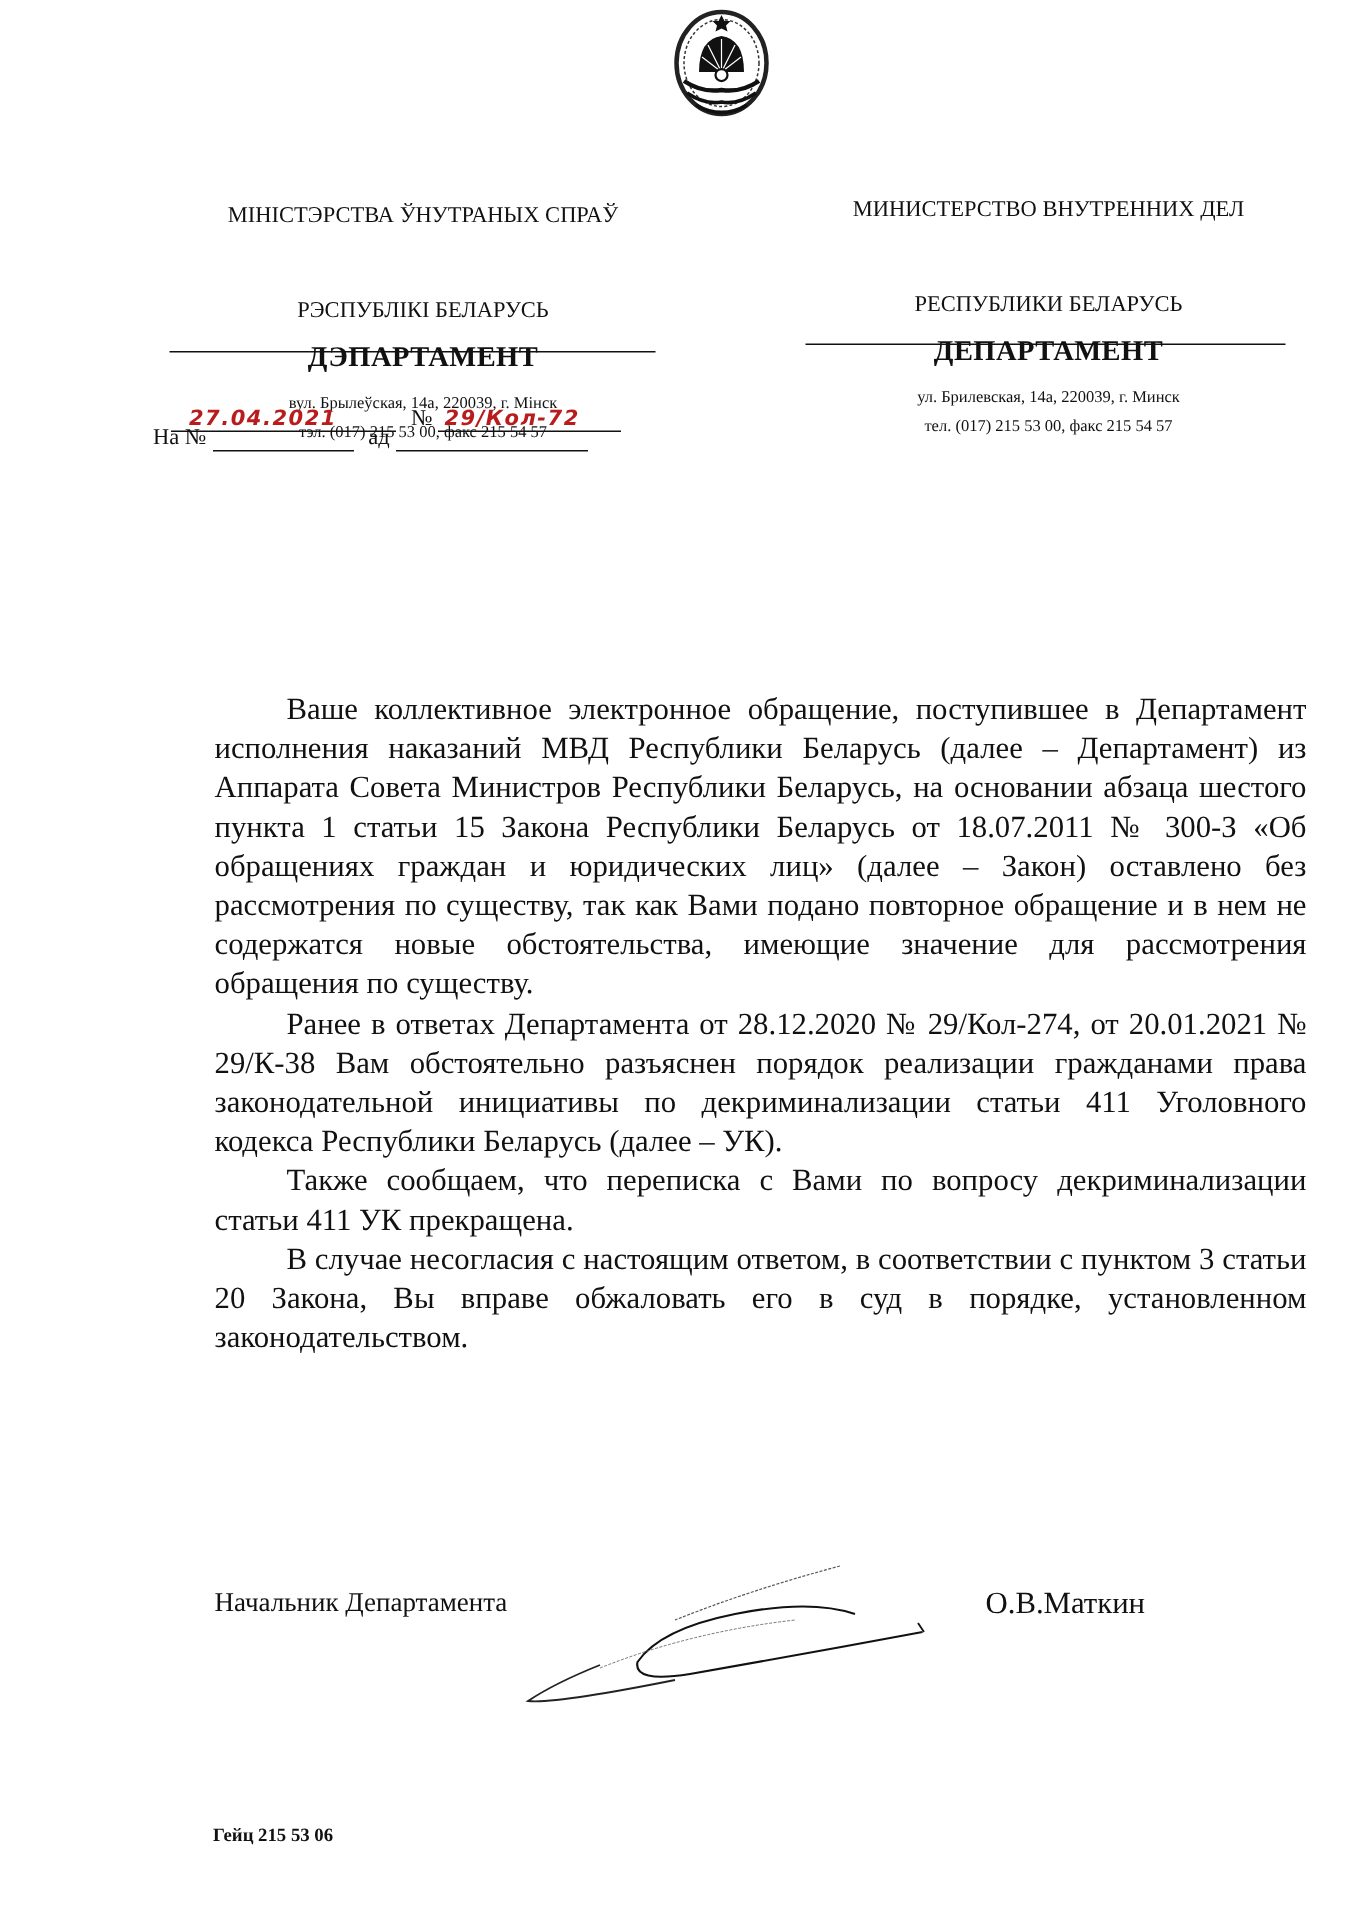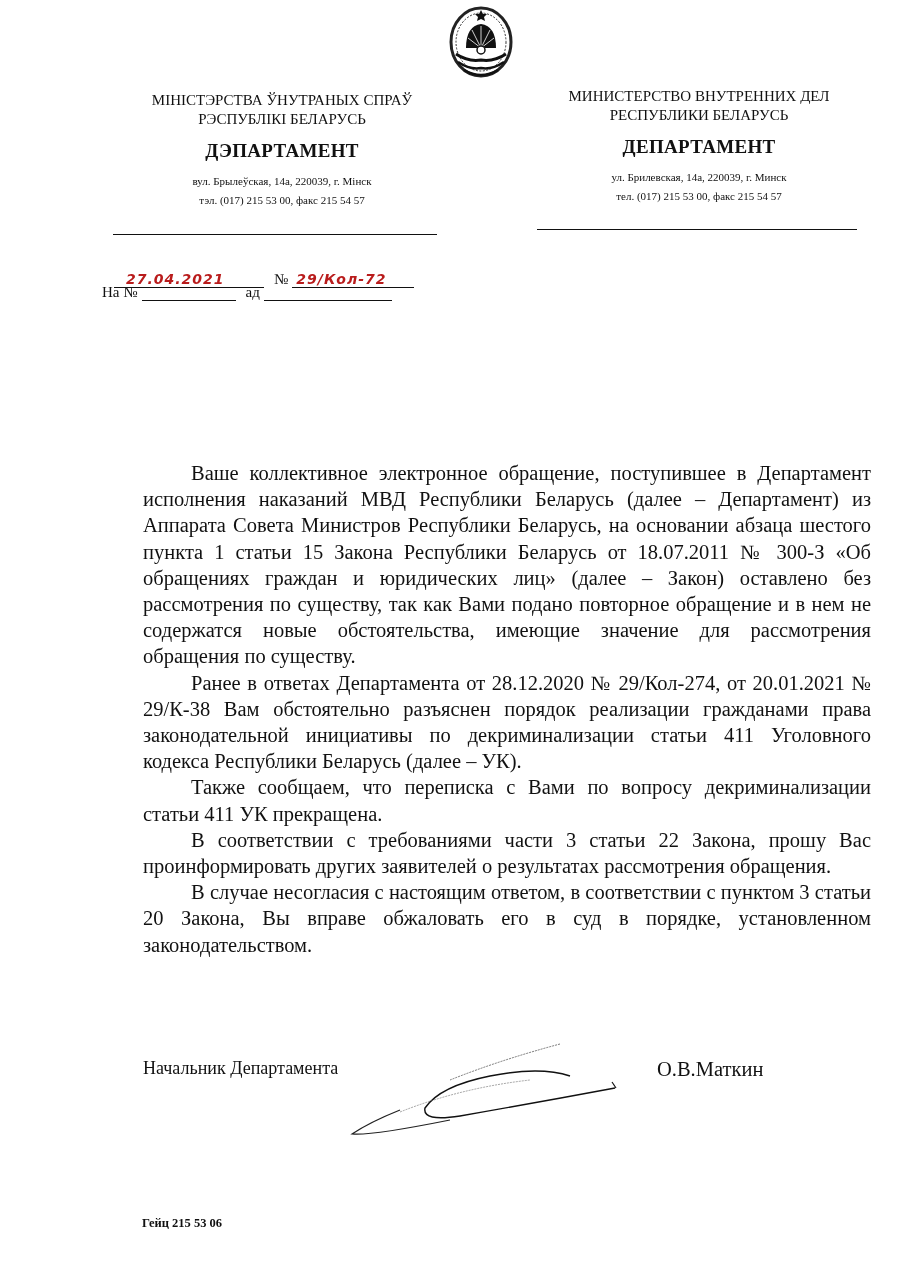--- a/index.html
+++ b/index.html
@@ -2,21 +2,21 @@
 <html><head>
   <meta charset="utf-8">
   <style>
     html, body { margin: 0; padding: 0; background: #ffffff; }
     body { width: 905px; height: 1280px; position: relative; overflow: hidden; color: #111; font-family: "Liberation Serif", serif; }
     .abs { position: absolute; }
     .emblem { left: 448px; top: 4px; width: 66px; height: 80px; }
     .lh { text-align: center; color: #111; }
     .lh-left { left: 122px; width: 320px; }
     .lh-right { left: 538px; width: 322px; }
-    .min { font-size: 15px; line-height: 19px; }
+    .min { font-size: 15px; line-height: 19px; margin-top: 44px; }
     .dept { font-size: 19px; font-weight: bold; line-height: 23px; letter-spacing: 0.3px; }
     .addr { font-size: 11px; line-height: 19px; }
     .rule { height: 1px; background: #111; }
     .hand { font-family: "DejaVu Sans", sans-serif; font-style: italic; font-weight: bold; font-size: 14px; color: #b91c1c; letter-spacing: 1px; }
     .reg { font-size: 15px; }
     .uline { border-bottom: 1px solid #111; display: inline-block; height: 17px; vertical-align: bottom; }
     .body-text { left: 143px; width: 728px; font-family: "Liberation Serif", serif; font-size: 20.5px; line-height: 26.2px; text-align: justify; color: #111; }
     .body-text p { margin: 0; text-indent: 48px; }
     .sig-title { left: 143px; top: 1058px; font-size: 18px; }
     .sig-name { left: 657px; top: 1058px; font-size: 20.5px; }
@@ -71,21 +71,20 @@
   <span class="reg">На №</span>
   <span class="uline" style="width:94px;"><span></span></span>
   <span class="reg" style="margin-left:6px;">ад</span>
   <span class="uline" style="width:128px;"><span></span></span>
 </div>
 
 <div class="abs body-text" style="top:460px;">
   <p>Ваше коллективное электронное обращение, поступившее в Департамент исполнения наказаний МВД Республики Беларусь (далее – Департамент) из Аппарата Совета Министров Республики Беларусь, на основании абзаца шестого пункта 1 статьи 15 Закона Республики Беларусь от 18.07.2011 № 300-З «Об обращениях граждан и юридических лиц» (далее – Закон) оставлено без рассмотрения по существу, так как Вами подано повторное обращение и в нем не содержатся новые обстоятельства, имеющие значение для рассмотрения обращения по существу.</p>
   <p>Ранее в ответах Департамента от 28.12.2020 № 29/Кол-274, от 20.01.2021 № 29/К-38 Вам обстоятельно разъяснен порядок реализации гражданами права законодательной инициативы по декриминализации статьи 411 Уголовного кодекса Республики Беларусь (далее – УК).</p>
   <p>Также сообщаем, что переписка с Вами по вопросу декриминализации статьи 411 УК прекращена.</p>
-  <p>В соответствии с требованиями части 3 статьи 22 Закона, прошу Вас проинформировать других заявителей о результатах рассмотрения обращения.</p>
   <p>В случае несогласия с настоящим ответом, в соответствии с пунктом 3 статьи 20 Закона, Вы вправе обжаловать его в суд в порядке, установленном законодательством.</p>
 </div>
 
 <div class="abs sig-title">Начальник Департамента</div>
 <svg class="abs signature" viewBox="0 0 290 100">
   <path d="M220 4 Q160 20 110 40" fill="none" stroke="#555" stroke-width="0.8" stroke-dasharray="2 1"></path>
   <path d="M230 36 Q200 26 150 36 Q100 46 85 68 Q82 82 120 76 Q200 62 275 48" fill="none" stroke="#111" stroke-width="1.4"></path>
   <path d="M272 42 l4 6" fill="none" stroke="#111" stroke-width="1.2"></path>
   <path d="M60 70 Q30 82 12 94 Q30 96 110 80" fill="none" stroke="#222" stroke-width="1.2"></path>
   <path d="M60 72 Q120 48 190 40" fill="none" stroke="#666" stroke-width="0.6" stroke-dasharray="2 1"></path>

